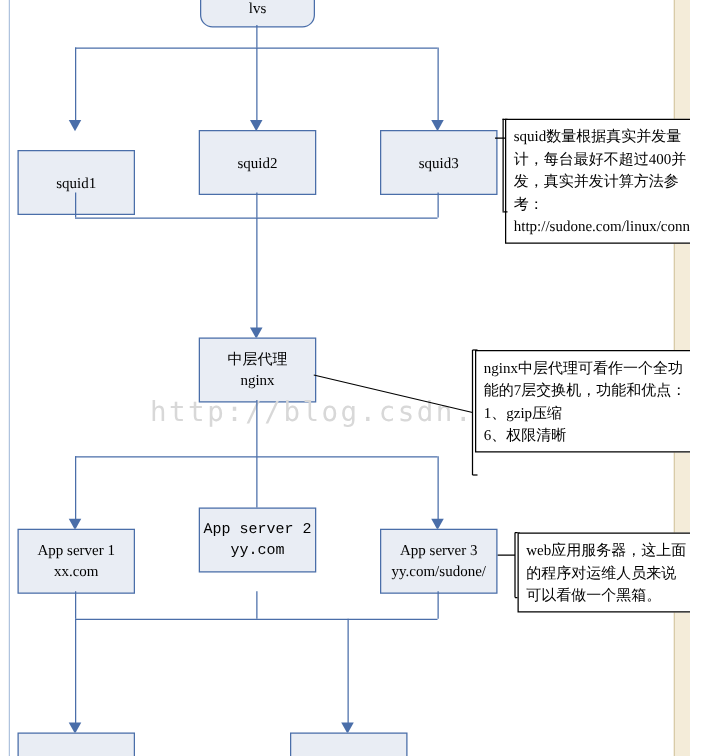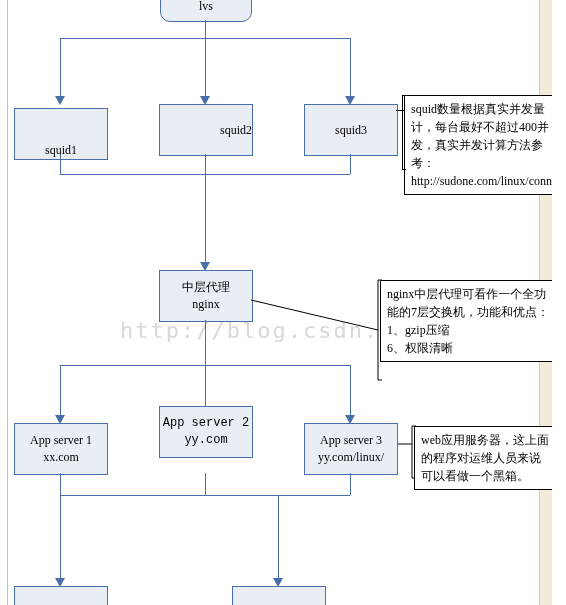--- a/index.html
+++ b/index.html
@@ -27,24 +27,24 @@
 
   <div class="conn v" style="left:205px;top:20px;height:18px;"></div>
   <div class="conn h" style="left:60px;top:38px;width:290px;"></div>
   <div class="conn v" style="left:60px;top:38px;height:60px;"></div>
   <div class="arrow-down" style="left:55px;top:96px;"></div>
   <div class="conn v" style="left:205px;top:38px;height:60px;"></div>
   <div class="arrow-down" style="left:200px;top:96px;"></div>
   <div class="conn v" style="left:350px;top:38px;height:60px;"></div>
   <div class="arrow-down" style="left:345px;top:96px;"></div>
 
-  <div class="node" style="left:14px;top:108px;width:92px;height:50px;justify-content:flex-end;">
+  <div class="node" style="left:14px;top:120px;width:92px;height:50px;">
     <span>squid1</span>
   </div>
-  <div class="node" style="left:159px;top:104px;width:92px;height:50px;align-items:flex-end;">
+  <div class="node" style="left:159px;top:104px;width:92px;height:50px;">
     <span>squid2</span>
   </div>
   <div class="node" style="left:304px;top:104px;width:92px;height:50px;">
     <span>squid3</span>
   </div>
 
   <div class="note" style="left:404px;top:95px;width:140px;">
     <span>squid数量根据真实并发量计，每台最好不超过400并发，真实并发计算方法参考：http://sudone.com/linux/conn.html</span>
   </div>
 
@@ -97,21 +97,21 @@
   <div class="node" style="left:14px;top:423px;width:92px;height:50px;">
     <span>App server 1</span>
     <span>xx.com</span>
   </div>
   <div class="node" style="left:159px;top:406px;width:92px;height:50px;font-family:Liberation Mono, monospace;">
     <span>App server 2</span>
     <span>yy.com</span>
   </div>
   <div class="node" style="left:304px;top:423px;width:92px;height:50px;">
     <span>App server 3</span>
-    <span>yy.com/linux/</span>
+    <span>yy.com/sudone/</span>
   </div>
 
   <div class="note" style="left:414px;top:426px;width:130px;">
     <span>web应用服务器，这上面的程序对运维人员来说可以看做一个黑箱。</span>
   </div>
 
   <div class="conn v" style="left:60px;top:473px;height:22px;"></div>
   <div class="conn v" style="left:205px;top:473px;height:22px;"></div>
   <div class="conn v" style="left:350px;top:473px;height:22px;"></div>
   <div class="conn h" style="left:60px;top:495px;width:290px;"></div>

